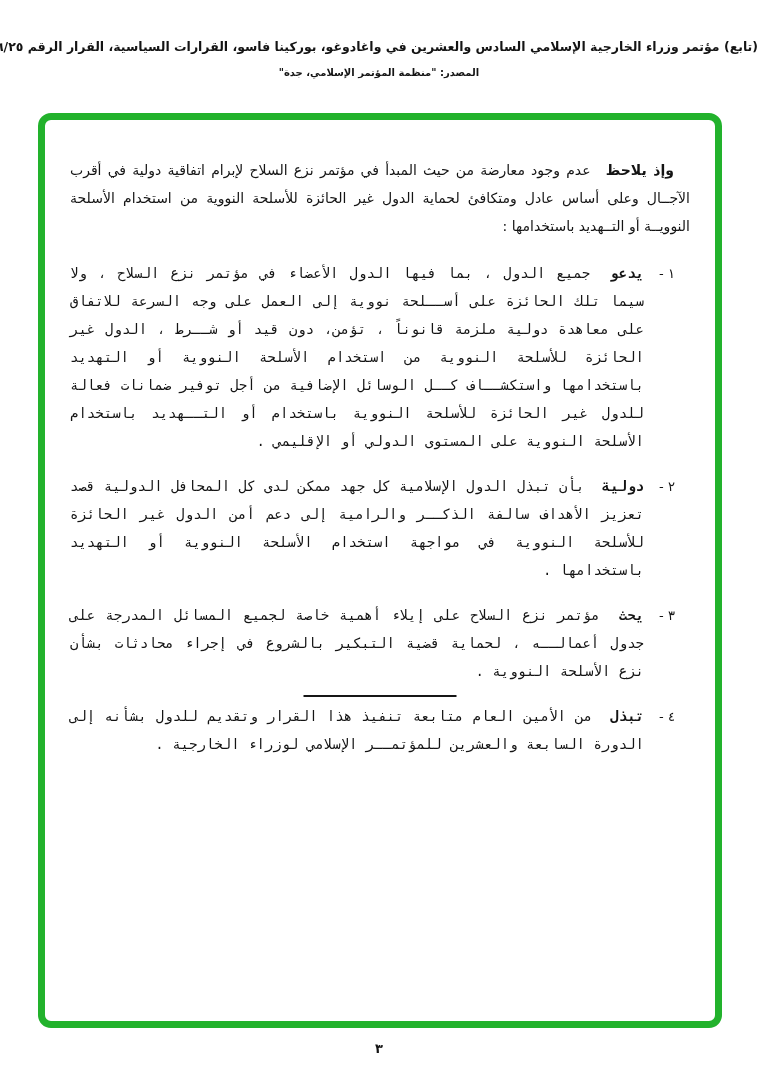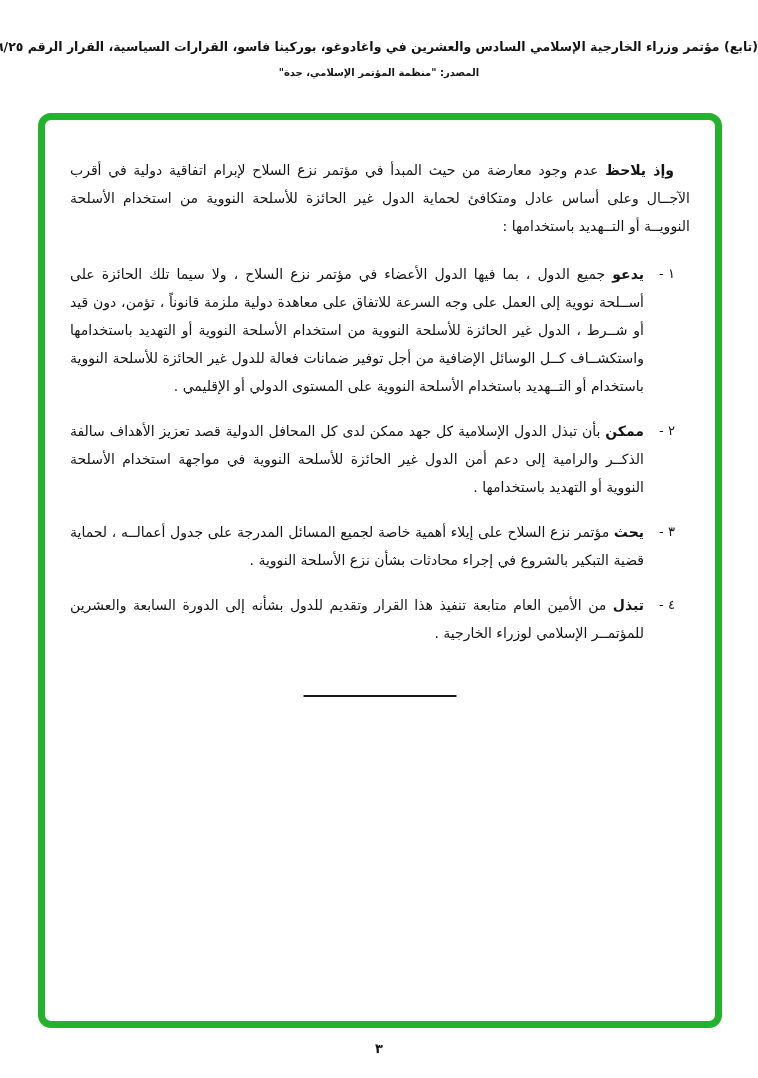--- a/index.html
+++ b/index.html
@@ -33,37 +33,37 @@
     padding: 36px 25px 0 25px;
   }
 
   
   .preamble {
     margin: 0 0 20px 0;
     font-size: 14px; line-height: 28px;
     text-align: justify;
     text-indent: 16px;
   }
-  .lead { font-weight: bold; }
+  .lead { font-weight: bold; margin-left: 9px; }
 
   .item {
     display: flex;
     align-items: flex-start;
     margin-bottom: 17px;
     font-size: 14px; line-height: 28px;
   }
   .item-num {
     flex: 0 0 46px;
     width: 46px;
     text-align: center;
     font-size: 13px;
     line-height: 28px;
     white-space: nowrap;
   }
-  .item-body { margin: 0; flex: 1; text-align: justify; }
+  .item-body { margin: 0; flex: 1; text-align: justify; font-family: Liberation Mono, monospace; }
 
   
   .section-divider {
     position: absolute;
     top: 575px; left: 50%;
     transform: translateX(-50%);
     width: 153px; height: 2px;
     background: #161616;
   }
 
@@ -86,21 +86,21 @@
 
   <p class="preamble"><span class="lead">وإذ يلاحظ</span><span> عدم وجود معارضة من حيث المبدأ في مؤتمر نزع السلاح لإبرام اتفاقية دولية في أقرب الآجــال وعلى أساس عادل ومتكافئ لحماية الدول غير الحائزة للأسلحة النووية من استخدام الأسلحة النوويــة أو التــهديد باستخدامها :</span></p>
 
   <div class="item">
     <span class="item-num">١ -</span>
     <p class="item-body"><span class="lead">يدعو</span><span> جميع الدول ، بما فيها الدول الأعضاء في مؤتمر نزع السلاح ، ولا سيما تلك الحائزة على أســلحة نووية إلى العمل على وجه السرعة للاتفاق على معاهدة دولية ملزمة قانوناً ، تؤمن، دون قيد أو شــرط ، الدول غير الحائزة للأسلحة النووية من استخدام الأسلحة النووية أو التهديد باستخدامها واستكشــاف كــل الوسائل الإضافية من أجل توفير ضمانات فعالة للدول غير الحائزة للأسلحة النووية باستخدام أو التــهديد باستخدام الأسلحة النووية على المستوى الدولي أو الإقليمي .</span></p>
   </div>
 
   <div class="item">
     <span class="item-num">٢ -</span>
-    <p class="item-body"><span class="lead">ممكن</span><span> بأن تبذل الدول الإسلامية كل جهد ممكن لدى كل المحافل الدولية قصد تعزيز الأهداف سالفة الذكــر والرامية إلى دعم أمن الدول غير الحائزة للأسلحة النووية في مواجهة استخدام الأسلحة النووية أو التهديد باستخدامها .</span></p>
+    <p class="item-body"><span class="lead">دولية</span><span> بأن تبذل الدول الإسلامية كل جهد ممكن لدى كل المحافل الدولية قصد تعزيز الأهداف سالفة الذكــر والرامية إلى دعم أمن الدول غير الحائزة للأسلحة النووية في مواجهة استخدام الأسلحة النووية أو التهديد باستخدامها .</span></p>
   </div>
 
   <div class="item">
     <span class="item-num">٣ -</span>
     <p class="item-body"><span class="lead">يحث</span><span> مؤتمر نزع السلاح على إيلاء أهمية خاصة لجميع المسائل المدرجة على جدول أعمالــه ، لحماية قضية التبكير بالشروع في إجراء محادثات بشأن نزع الأسلحة النووية .</span></p>
   </div>
 
   <div class="item">
     <span class="item-num">٤ -</span>
     <p class="item-body"><span class="lead">تبذل</span><span> من الأمين العام متابعة تنفيذ هذا القرار وتقديم للدول بشأنه إلى الدورة السابعة والعشرين للمؤتمــر الإسلامي لوزراء الخارجية .</span></p>

